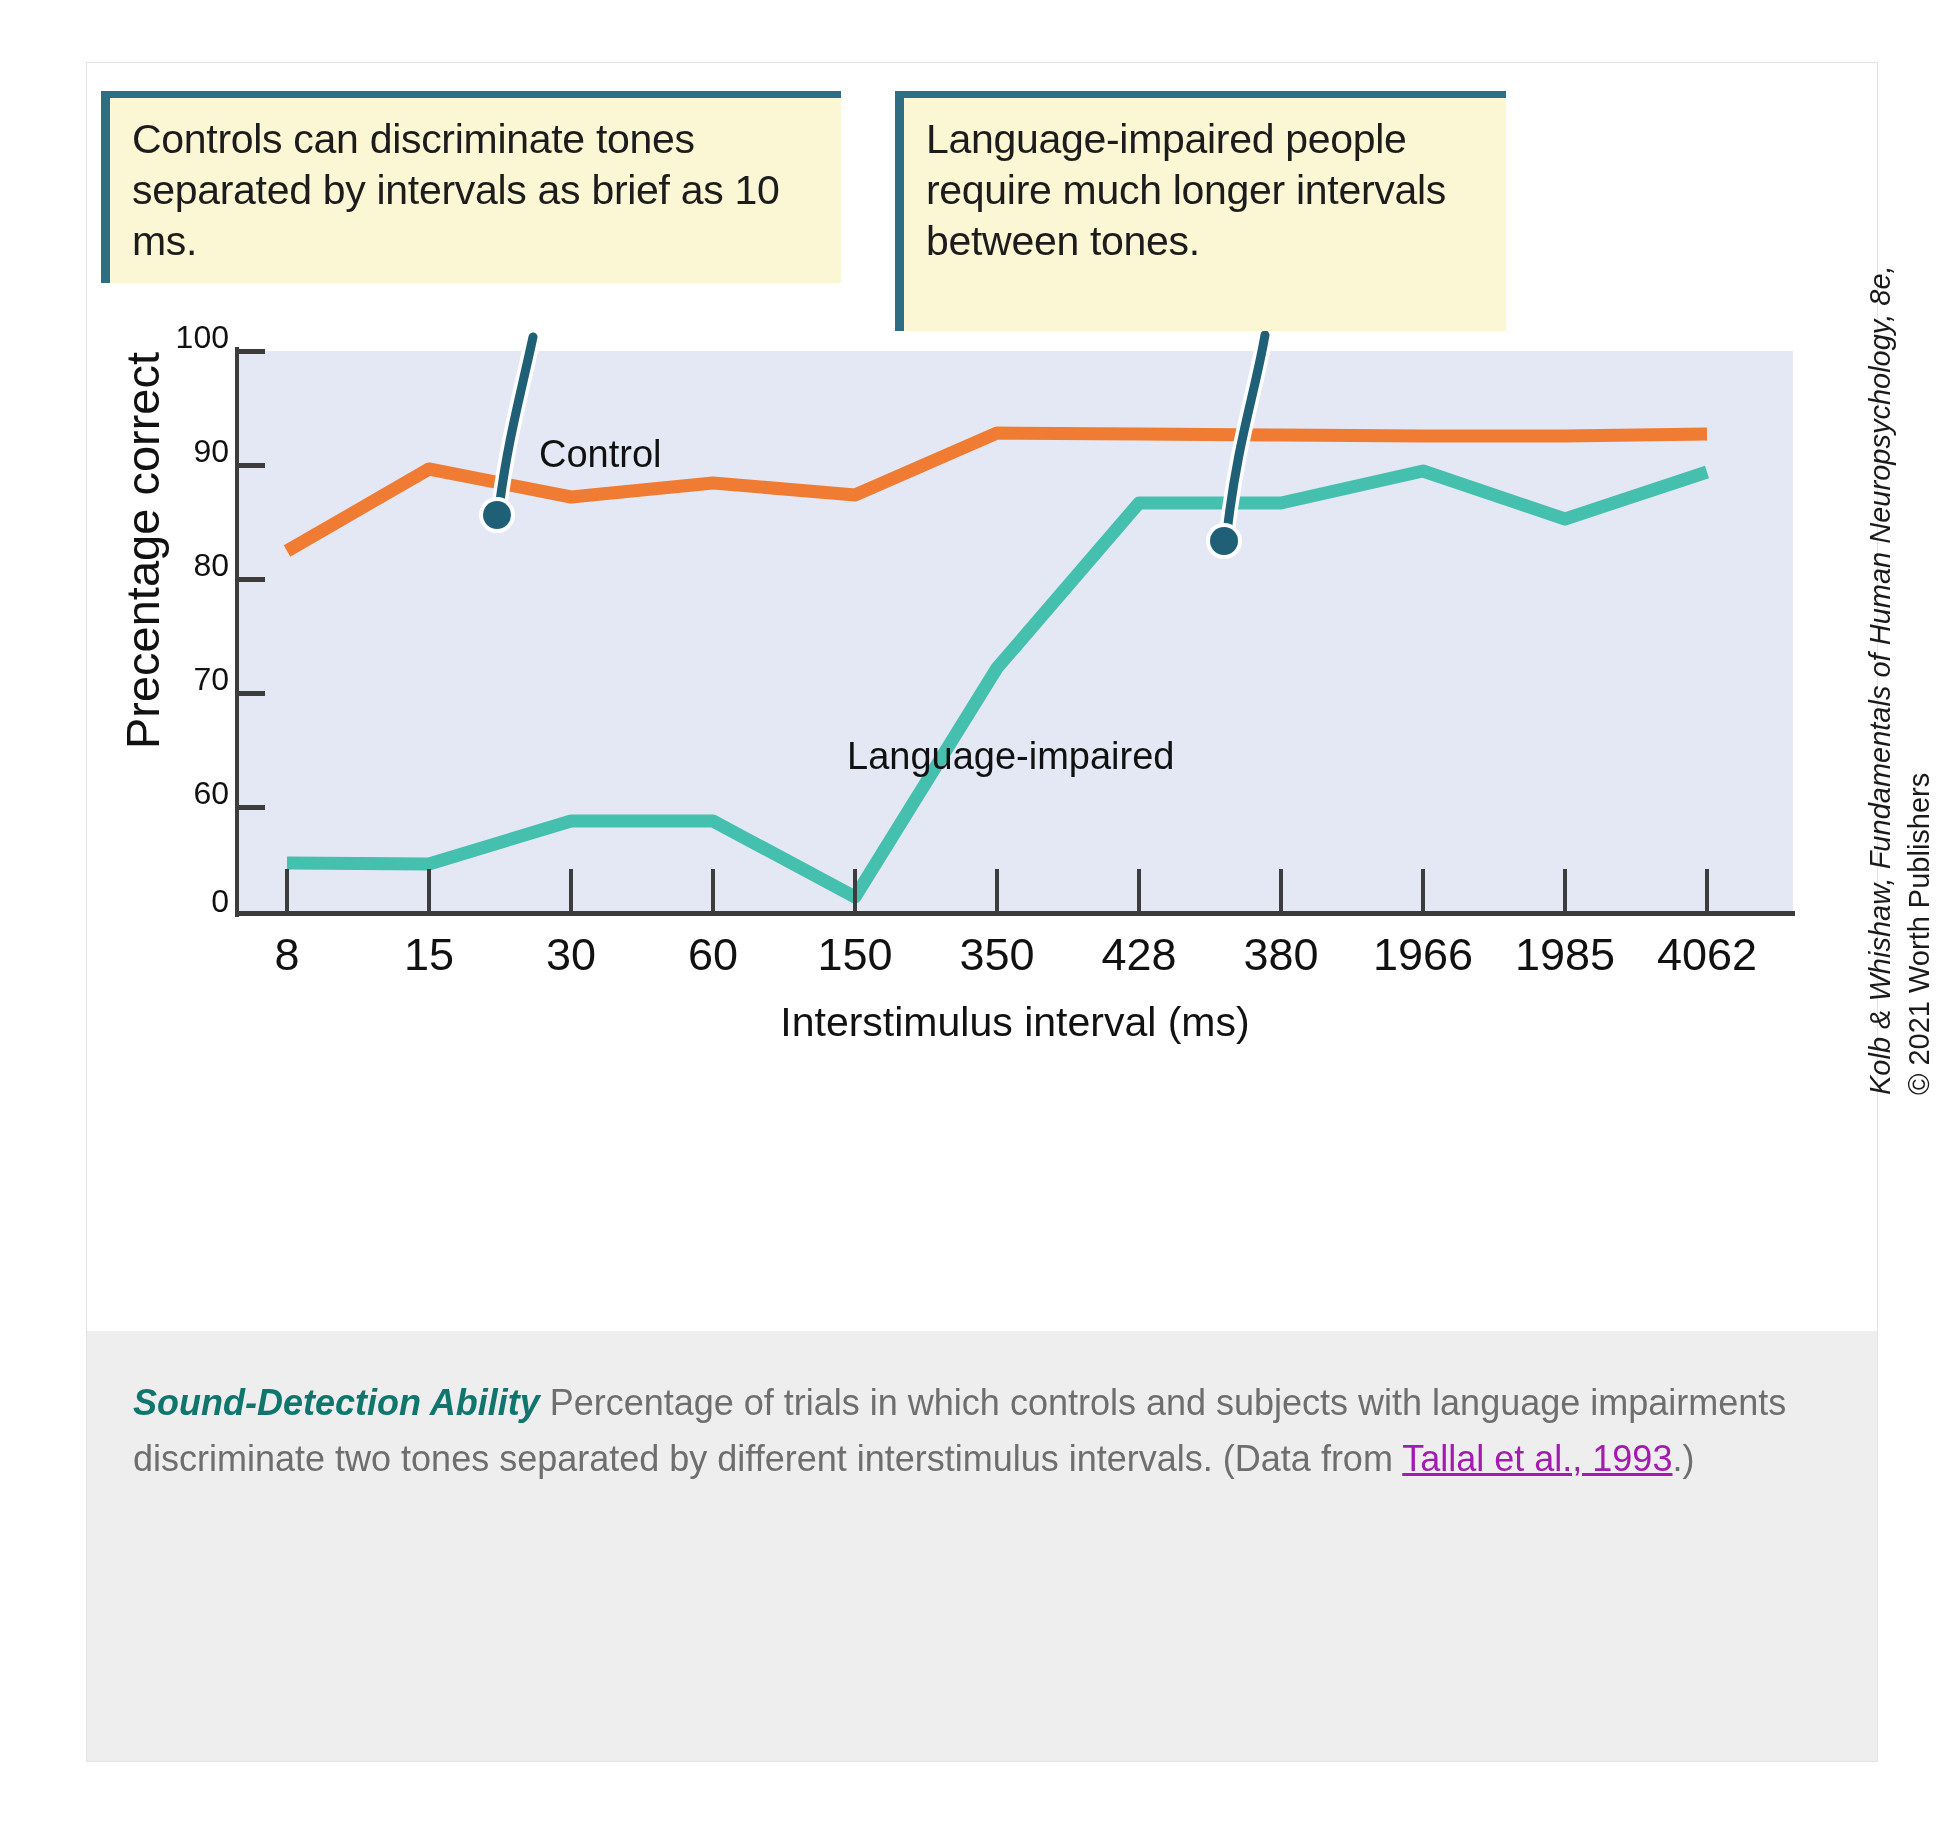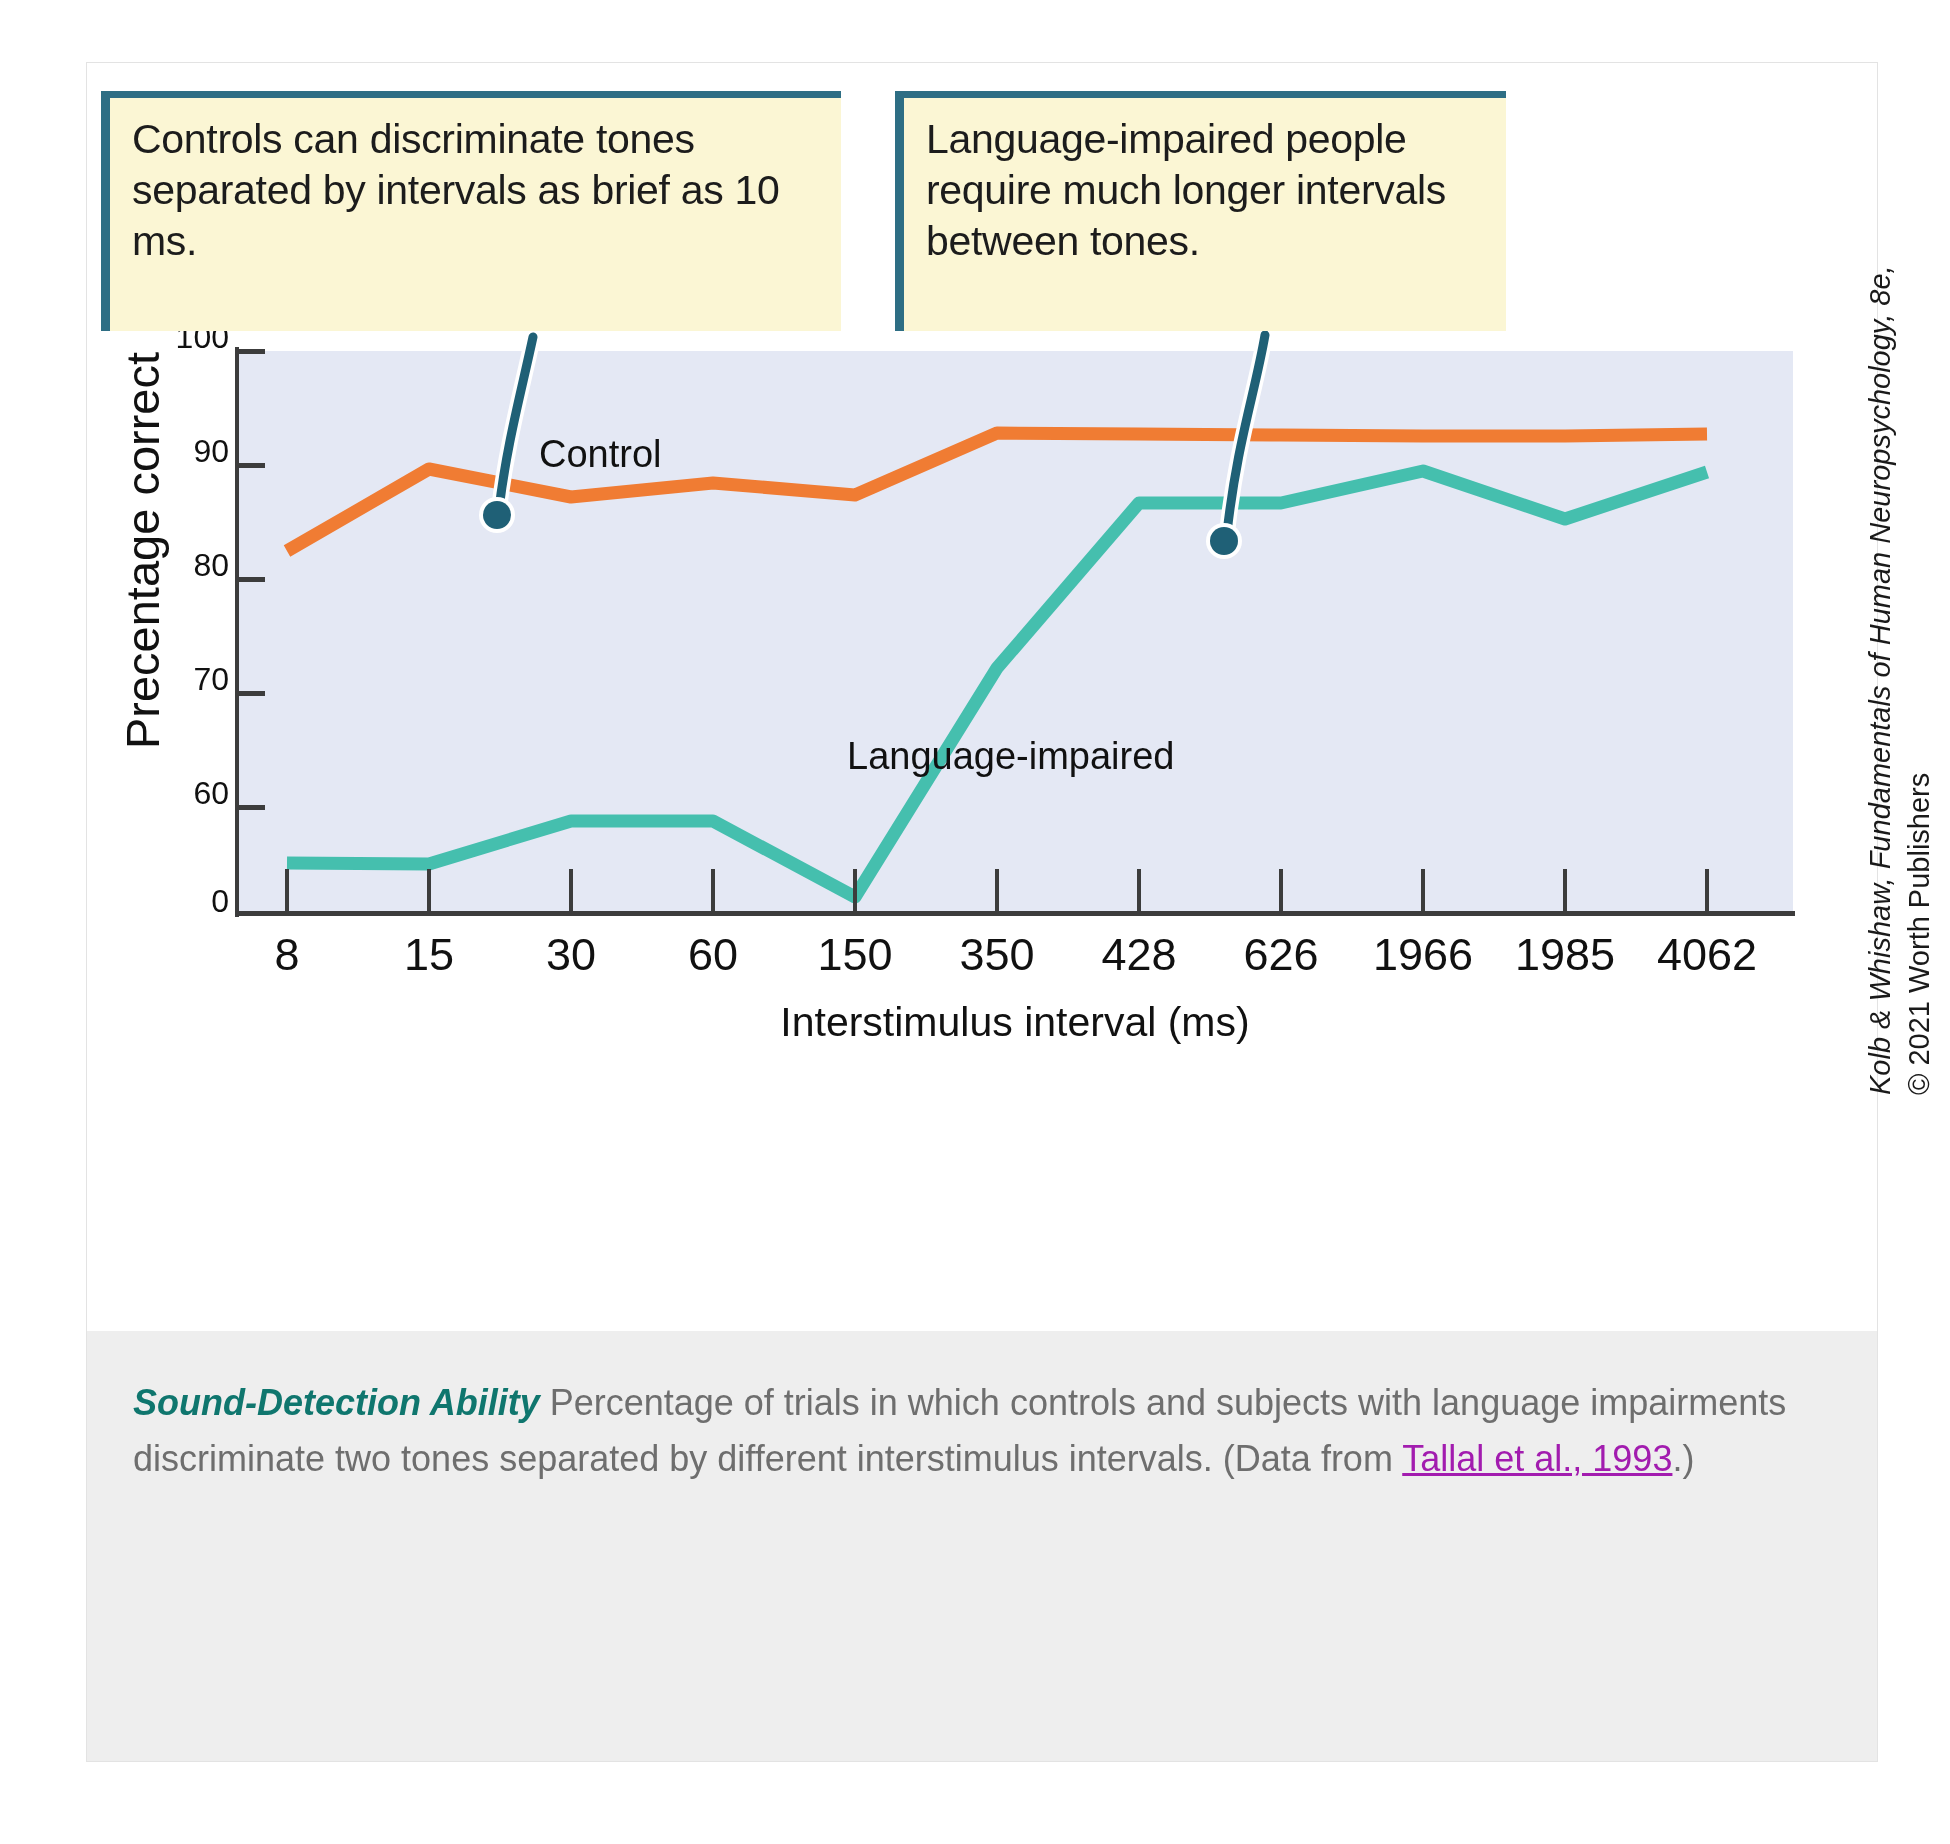--- a/index.html
+++ b/index.html
@@ -49,21 +49,21 @@
     padding: 16px 20px 14px 22px;
   }
   .callout-text {
     font-size: 41px;
     line-height: 1.24;
     color: #1c1c1c;
     font-family: "Liberation Sans", sans-serif;
     letter-spacing: -0.3px;
     white-space: pre-line;
   }
-  #callout-controls { left: 14px;  top: 28px;  width: 740px; height: 240px; }
+  #callout-controls { left: 14px;  top: 28px;  width: 740px; height: 192px; }
   #callout-impaired { left: 808px; top: 28px;  width: 611px; height: 240px; }
 
   
   #credit {
     position: absolute;
     right: 4px;
     top: 28px;
     width: 116px;
     height: 1010px;
   }
@@ -263,21 +263,21 @@
       <div class="xtick" style="left:1476px;"></div>
       <div class="xtick" style="left:1618px;"></div>
 
       <div class="xlabel" style="left:200px;">8</div>
       <div class="xlabel" style="left:342px;">15</div>
       <div class="xlabel" style="left:484px;">30</div>
       <div class="xlabel" style="left:626px;">60</div>
       <div class="xlabel" style="left:768px;">150</div>
       <div class="xlabel" style="left:910px;">350</div>
       <div class="xlabel" style="left:1052px;">428</div>
-      <div class="xlabel" style="left:1194px;">626</div>
+      <div class="xlabel" style="left:1194px;">380</div>
       <div class="xlabel" style="left:1336px;">1966</div>
       <div class="xlabel" style="left:1478px;">1985</div>
       <div class="xlabel" style="left:1620px;">4062</div>
 
       <div id="xaxis-title">Interstimulus interval (ms)</div>
       <div id="yaxis-title">Precentage correct</div>
 
       <div class="series-label" id="label-control">Control</div>
       <div class="series-label" id="label-impaired">Language-impaired</div>
 

